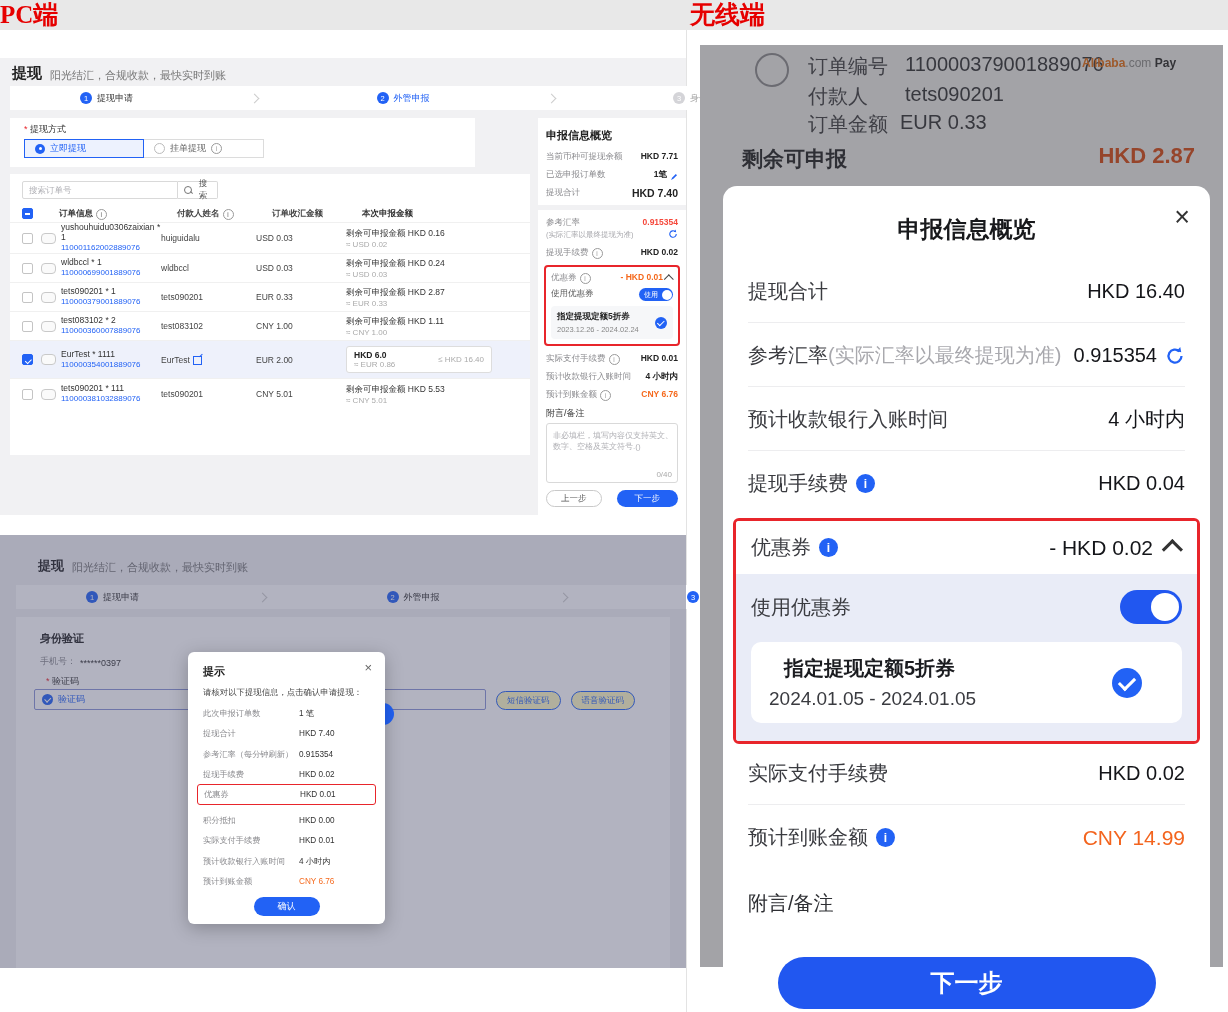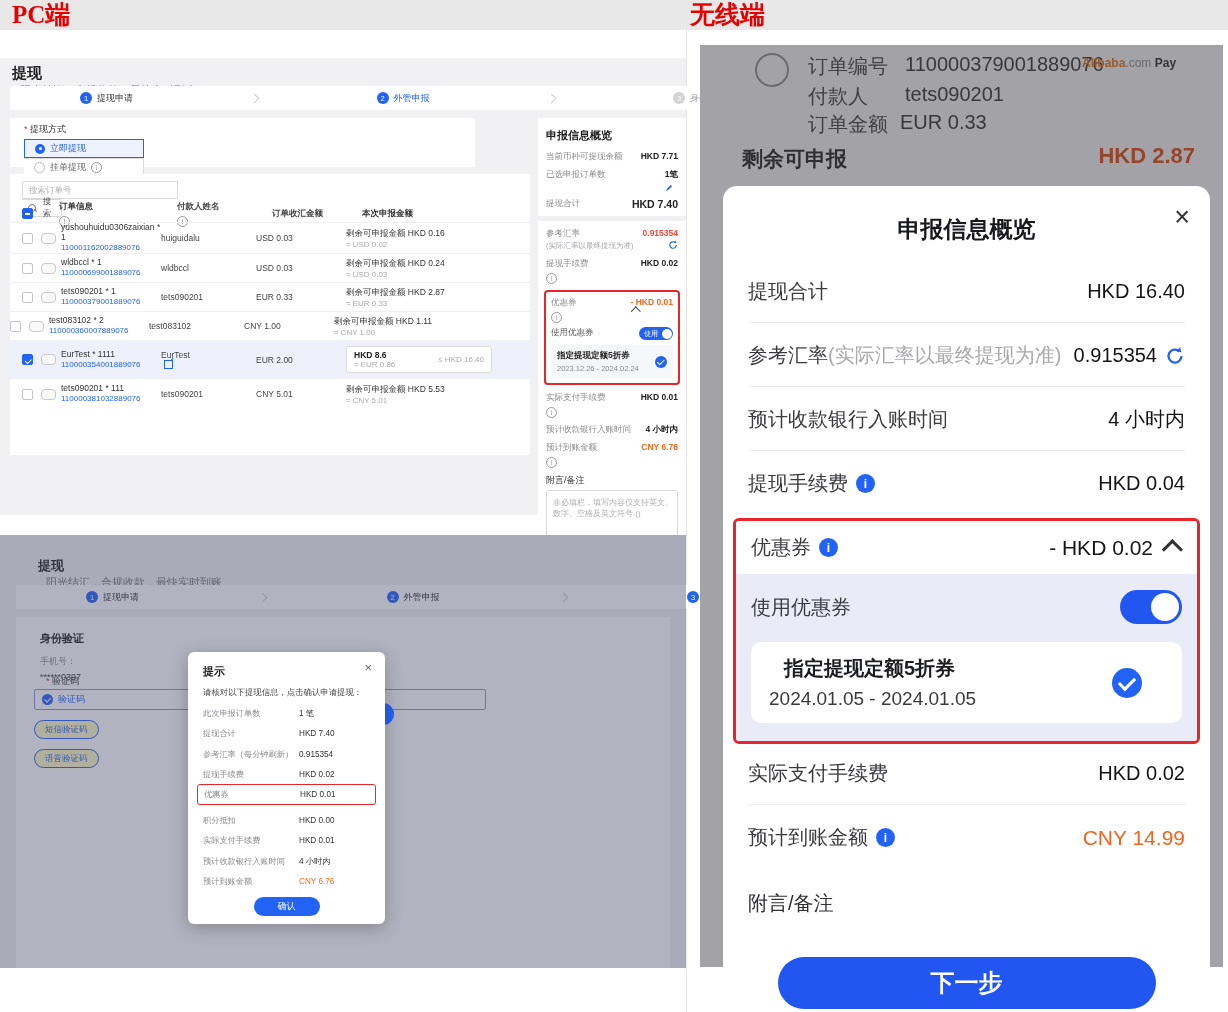--- a/index.html
+++ b/index.html
@@ -1,19 +1,19 @@
 <!DOCTYPE html>
 <html><head>
 <meta charset="utf-8">
 <style>
   html,body{margin:0;padding:0;}
   body{width:1228px;height:1012px;position:relative;overflow:hidden;background:#fff;
        font-family:"Liberation Sans","DejaVu Sans",sans-serif;color:#333;}
   .abs{position:absolute;}
-  .flex{display:flex;align-items:flex-start;flex-direction:column;}
+  .flex{display:flex;align-items:flex-end;}
   .between{display:flex;align-items:center;justify-content:space-between;}
 
   
   .strip{position:absolute;left:0;top:0;width:1228px;height:30px;background:#e8e8e8;}
   .red-label{font-family:"Liberation Serif","DejaVu Serif",serif;font-weight:bold;color:#e60000;
              font-size:25px;line-height:30px;}
   .col-divider{position:absolute;left:686px;top:30px;width:1px;height:982px;background:#e3e3e3;}
 
   
   .pc1{position:absolute;left:0;top:58px;width:686px;height:457px;background:#f1f1f3;}
@@ -161,21 +161,21 @@
                   font-family:inherit;}
   .sh-input input::placeholder{color:#b6b6bb;}
   .btn-next-lg{display:block;margin:26px auto 0;width:378px;height:52px;border:none;border-radius:26px;
                background:#2157f0;color:#fff;font-size:24px;font-weight:bold;}
   input::placeholder,textarea::placeholder{color:#b0b0b5;}
 </style>
 </head>
 <body>
 
 <div class="strip">
-  <span class="red-label abs" style="left:12px;">PC端</span>
+  <span class="red-label abs" style="left:0;">PC端</span>
   <span class="red-label abs" style="left:690px;">无线端</span>
 </div>
 <div class="col-divider"></div>
 
 <section class="pc1">
   <div class="abs flex" style="left:12px;top:6px;">
     <span class="pg-title">提现</span>
     <span class="pg-sub">阳光结汇，合规收款，最快实时到账</span>
   </div>
   <div class="steps abs" style="left:10px;width:646px;top:28px;height:24px;">
@@ -275,21 +275,21 @@
             <div class="oid">110000379001889076</div>
           </div>
         <div class="c-payer">tets090201</div>
         <div class="c-amt">EUR 0.33</div>
         <div class="c-dec">
             <div class="dmain">剩余可申报金额 HKD 2.87</div>
             <div class="dsub">≈ EUR 0.33</div>
           </div>
       </div>
 
-      <div class="trow" style="height:28px;">
+      <div class="trow" style="height:28px;padding-left:12px;">
         <span class="cb"></span>
           <span class="pay-ic"></span>
         <div class="c-order" style="width:100px;">
             <div class="oname">test083102 * 2</div>
             <div class="oid">110000360007889076</div>
           </div>
         <div class="c-payer">test083102</div>
         <div class="c-amt">CNY 1.00</div>
         <div class="c-dec">
             <div class="dmain">剩余可申报金额 HKD 1.11</div>
@@ -305,21 +305,21 @@
             <div class="oid">110000354001889076</div>
           </div>
         <div class="c-payer flex" style="gap:0;">
             <span>EurTest</span>
             <span class="ext-ic"></span>
           </div>
         <div class="c-amt">EUR 2.00</div>
         <div class="c-dec">
           <div class="amt-box">
             <div>
-              <div style="font-weight:bold;color:#222;">HKD 8.6</div>
+              <div style="font-weight:bold;color:#222;">HKD 6.0</div>
               <div class="dsub">≈ EUR 0.86</div>
             </div>
             <div class="dsub">≤ HKD 16.40</div>
           </div>
         </div>
       </div>
 
       <div class="trow" style="height:30px;padding-left:12px;">
         <span class="cb"></span>
           <span class="pay-ic"></span>

